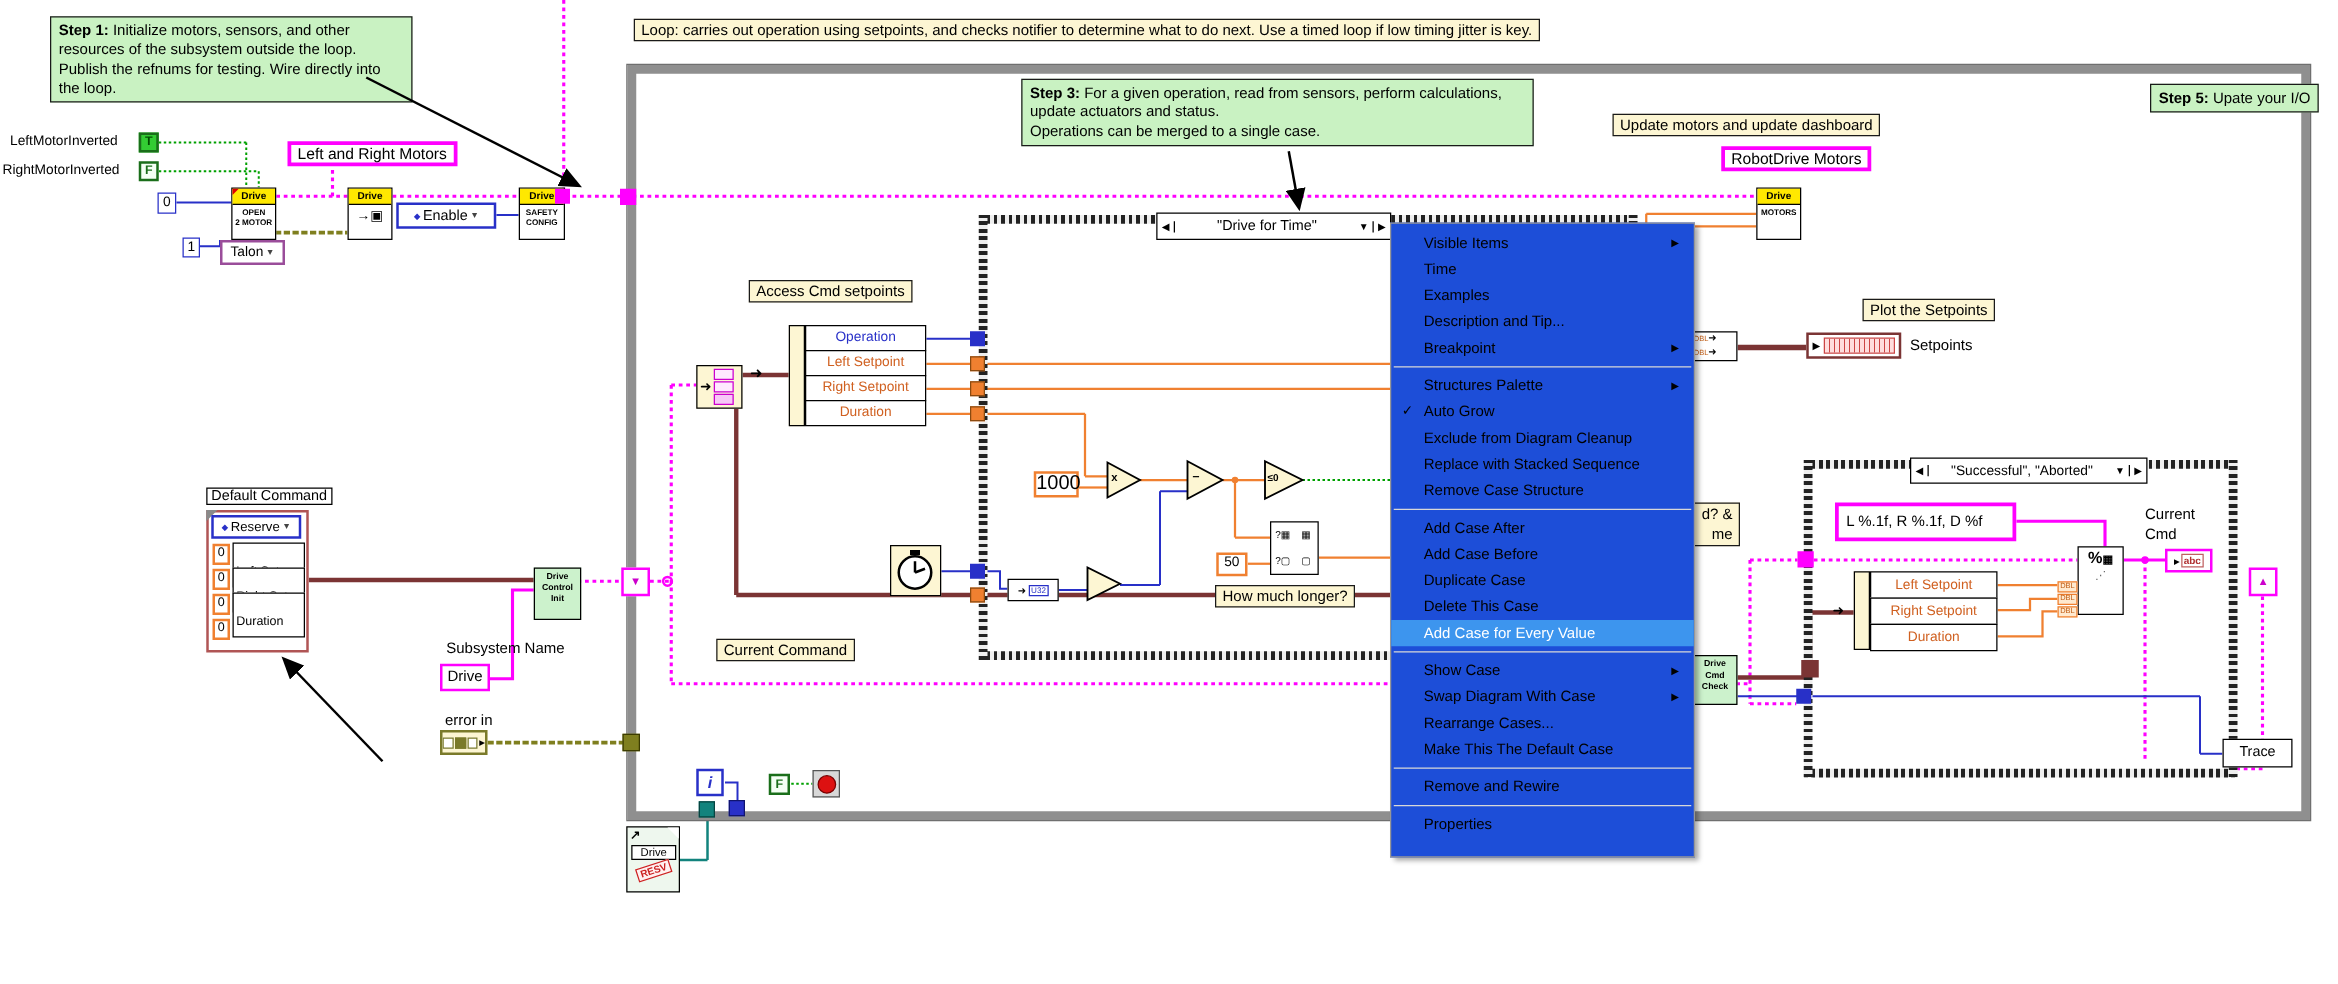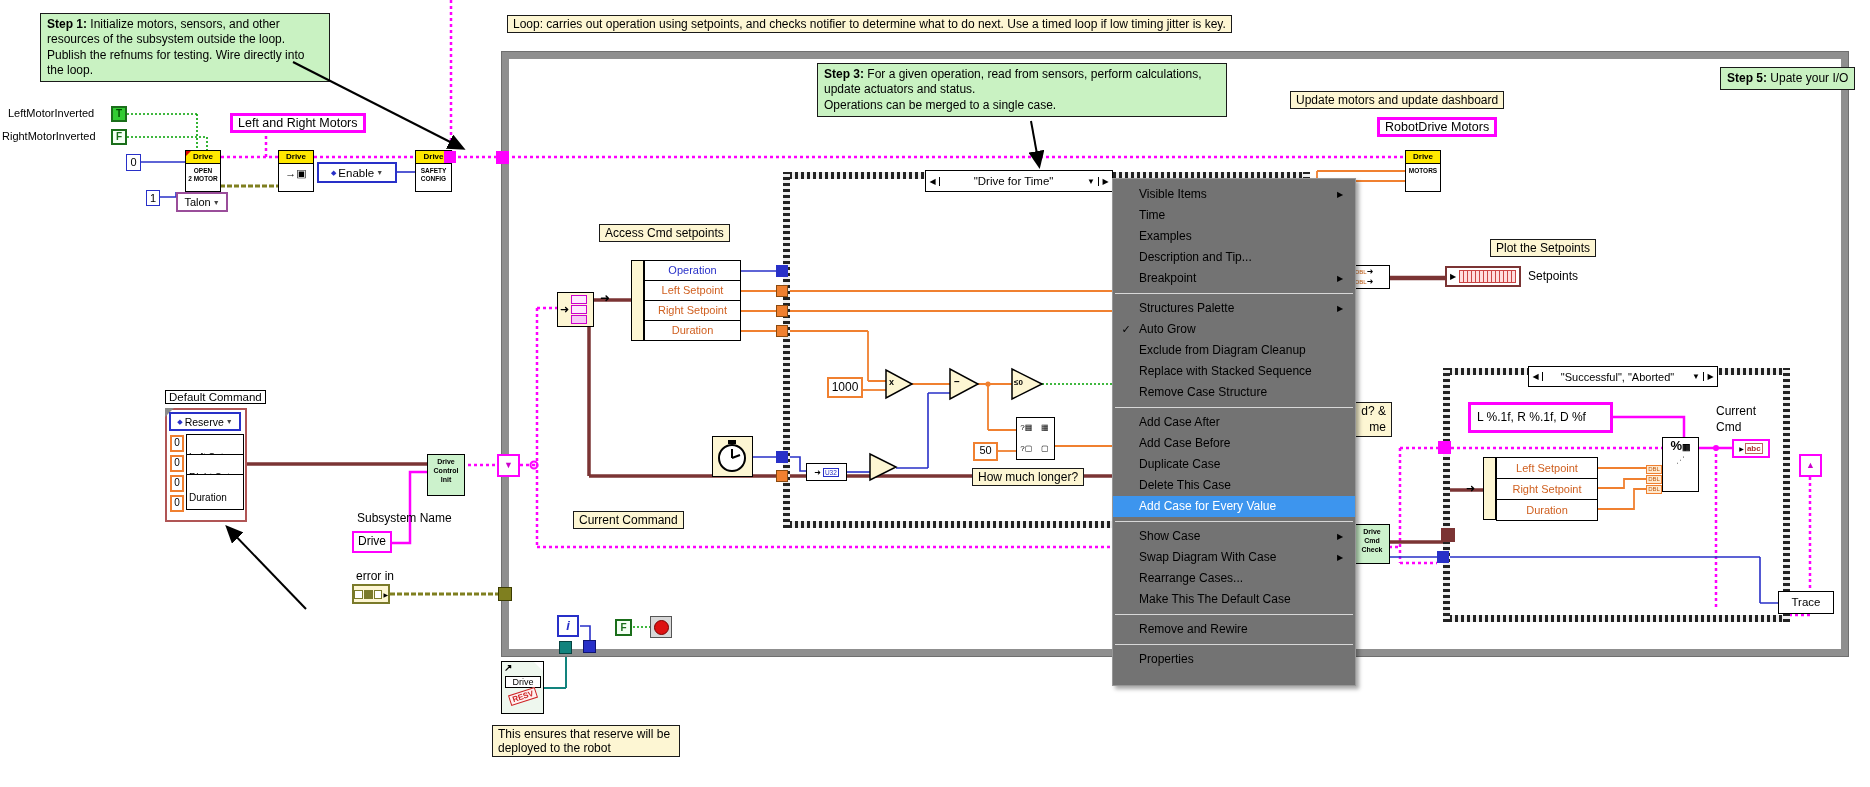--- a/index.html
+++ b/index.html
@@ -32,21 +32,21 @@
   .vinode{background:#fff;border:1px solid #000;z-index:3;box-sizing:border-box;}
   .vihead{background:#ffe800;border-bottom:1px solid #000;font-size:8px;font-weight:bold;text-align:center;height:12px;line-height:12px;}
   .vibody{font-size:6.5px;font-weight:bold;text-align:center;line-height:1.25;padding-top:3px;}
   .greennode{background:#ccf2cc;border:1px solid #000;z-index:3;font-size:7px;font-weight:bold;text-align:center;line-height:1.3;box-sizing:border-box;padding-top:2px;}
   .enum{background:#fff;display:flex;align-items:center;justify-content:center;gap:2px;z-index:3;box-sizing:border-box;}
   .tun{z-index:3;}
   .bool{border:2px solid #1a6e1a;font-weight:bold;text-align:center;z-index:3;box-sizing:border-box;font-size:10px;line-height:12px;}
   .tri-label{z-index:3;font-weight:bold;}
 
   
-  .menu{background:#737373;border:1px solid #979797;box-shadow:3px 3px 4px rgba(0,0,0,.35);z-index:10;padding:5px 0;box-sizing:border-box;}
+  .menu{background:#1d4ed8;border:1px solid #979797;box-shadow:3px 3px 4px rgba(0,0,0,.35);z-index:10;padding:5px 0;box-sizing:border-box;}
   .mi{height:21px;line-height:21px;font-size:12px;display:flex;align-items:center;cursor:default;}
   .mi .mi-check{width:26px;text-align:center;font-size:11px;flex:0 0 auto;}
   .mi .mi-label{flex:1;white-space:nowrap;}
   .mi .mi-arrow{width:18px;font-size:8px;flex:0 0 auto;}
   .mi.hl{background:#3d95ee;color:#fff;}
   .sep{height:1px;background:#d8d8d8;margin:4px 2px;}
   .clusterrow-val{border:2px solid #f08030;background:#fff;font-size:10px;text-align:center;z-index:3;box-sizing:border-box;}
   .clusterrow-lbl{border:1px solid #000;background:#fff;font-size:10px;white-space:nowrap;overflow:hidden;z-index:3;box-sizing:border-box;padding:17px 2px;}
   .crow{border:1px solid #000;background:#fff;font-size:11px;text-align:center;z-index:3;box-sizing:border-box;line-height:18px;}
   .dbl{border:1px solid #f08030;background:#ffe9cf;color:#c05a10;font-size:6px;line-height:7px;text-align:center;z-index:3;box-sizing:border-box;}
@@ -175,21 +175,20 @@
     <b>Step 1:</b><span> Initialize motors, sensors, and other resources of the subsystem outside the loop. Publish the refnums for testing. Wire directly into the loop.</span>
   </div>
   <div class="abs lbl" style="left:507px;top:15px;">Loop: carries out operation using setpoints, and checks notifier to determine what to do next. Use a timed loop if low timing jitter is key.</div>
   <div class="abs ann" style="left:817px;top:63px;width:396px;">
     <b>Step 3:</b><span> For a given operation, read from sensors, perform calculations, update actuators and status.</span><br>
     <span>Operations can be merged to a single case.</span>
   </div>
   <div class="abs ann" style="left:1720px;top:67px;white-space:nowrap;">
     <b>Step 5:</b><span> Upate your I/O</span>
   </div>
-  <div class="abs lbl" style="left:492px;top:725px;width:176px;white-space:normal;">This ensures that reserve will be deployed to the robot</div>
 
   <div class="abs plabel" style="left:230px;top:113px;">Left and Right Motors</div>
   <div class="abs plabel" style="left:1377px;top:117px;">RobotDrive Motors</div>
   <div class="abs lbl" style="left:1290px;top:91px;">Update motors and update dashboard</div>
   <div class="abs lbl" style="left:599px;top:224px;">Access Cmd setpoints</div>
   <div class="abs lbl" style="left:573px;top:511px;">Current Command</div>
   <div class="abs lbl" style="left:972px;top:468px;">How much longer?</div>
   <div class="abs lbl" style="left:1490px;top:239px;">Plot the Setpoints</div>
   <div class="abs txt" style="left:357px;top:511px;font-size:12px;">Subsystem Name</div>
   <div class="abs txt" style="left:356px;top:569px;font-size:12px;">error in</div>
@@ -273,21 +272,21 @@
     </span>
   </div>
 
   <div class="abs" style="left:631px;top:260px;width:13px;height:81px;background:#fdf6d3;border:1px solid #000;z-index:3;box-sizing:border-box;"></div>
   <div class="abs crow" style="left:644px;top:260px;width:97px;height:21px;color:#2830c8;">Operation</div>
   <div class="abs crow" style="left:644px;top:280px;width:97px;height:21px;color:#d06020;">Left Setpoint</div>
   <div class="abs crow" style="left:644px;top:300px;width:97px;height:21px;color:#d06020;">Right Setpoint</div>
   <div class="abs crow" style="left:644px;top:320px;width:97px;height:21px;color:#d06020;">Duration</div>
   <div class="abs txt" style="left:600px;top:291px;font-size:12px;z-index:3;">➜</div>
 
-  <div class="abs crow" style="left:827px;top:377px;width:36px;height:21px;border:2.5px solid #f08030;font-size:12px;line-height:16px;">1000</div>
+  <div class="abs crow" style="left:827px;top:377px;width:36px;height:21px;border:2.5px solid #f08030;font-size:16px;line-height:16px;">1000</div>
   <div class="abs tri-label" style="left:889px;top:377px;font-size:9px;">x</div>
   <div class="abs tri-label" style="left:954px;top:376px;font-size:10px;">–</div>
   <div class="abs tri-label" style="left:1014px;top:378px;font-size:8px;">≤0</div>
 
   <div class="abs vinode" style="left:712px;top:436px;width:41px;height:41px;background:#fdf6d3;">
     <svg width="39" height="39">
       <circle cx="19" cy="21" r="13" fill="#fff" stroke="#000" stroke-width="2"></circle>
       <rect x="15" y="3" width="8" height="4" fill="#000"></rect>
       <line x1="19" y1="21" x2="19" y2="12" stroke="#000" stroke-width="2"></line>
       <line x1="19" y1="21" x2="27" y2="18" stroke="#000" stroke-width="2"></line>

